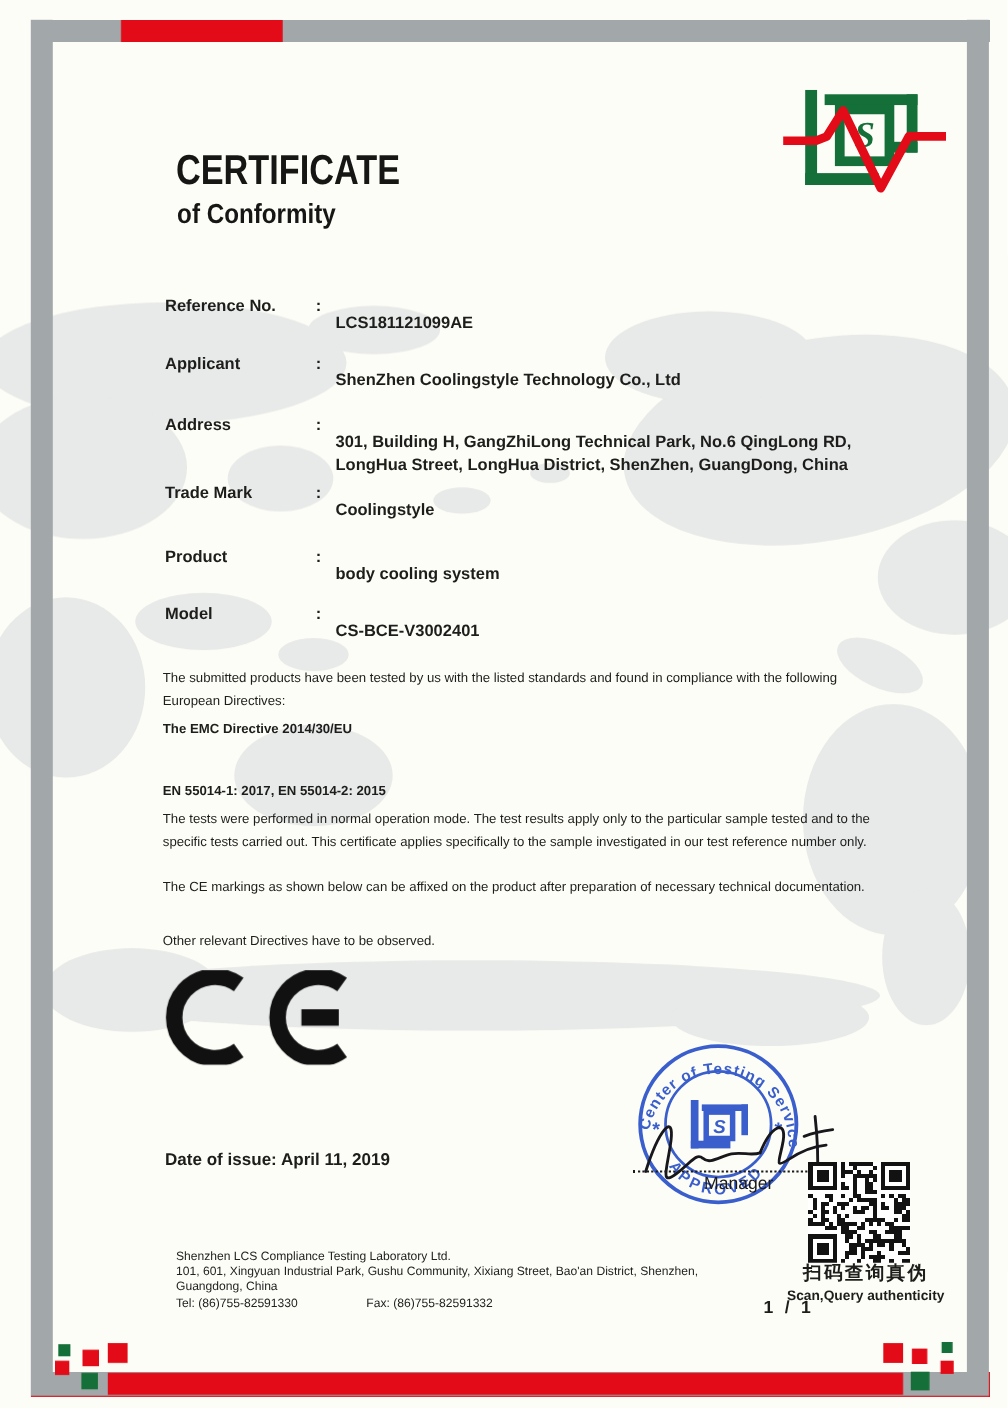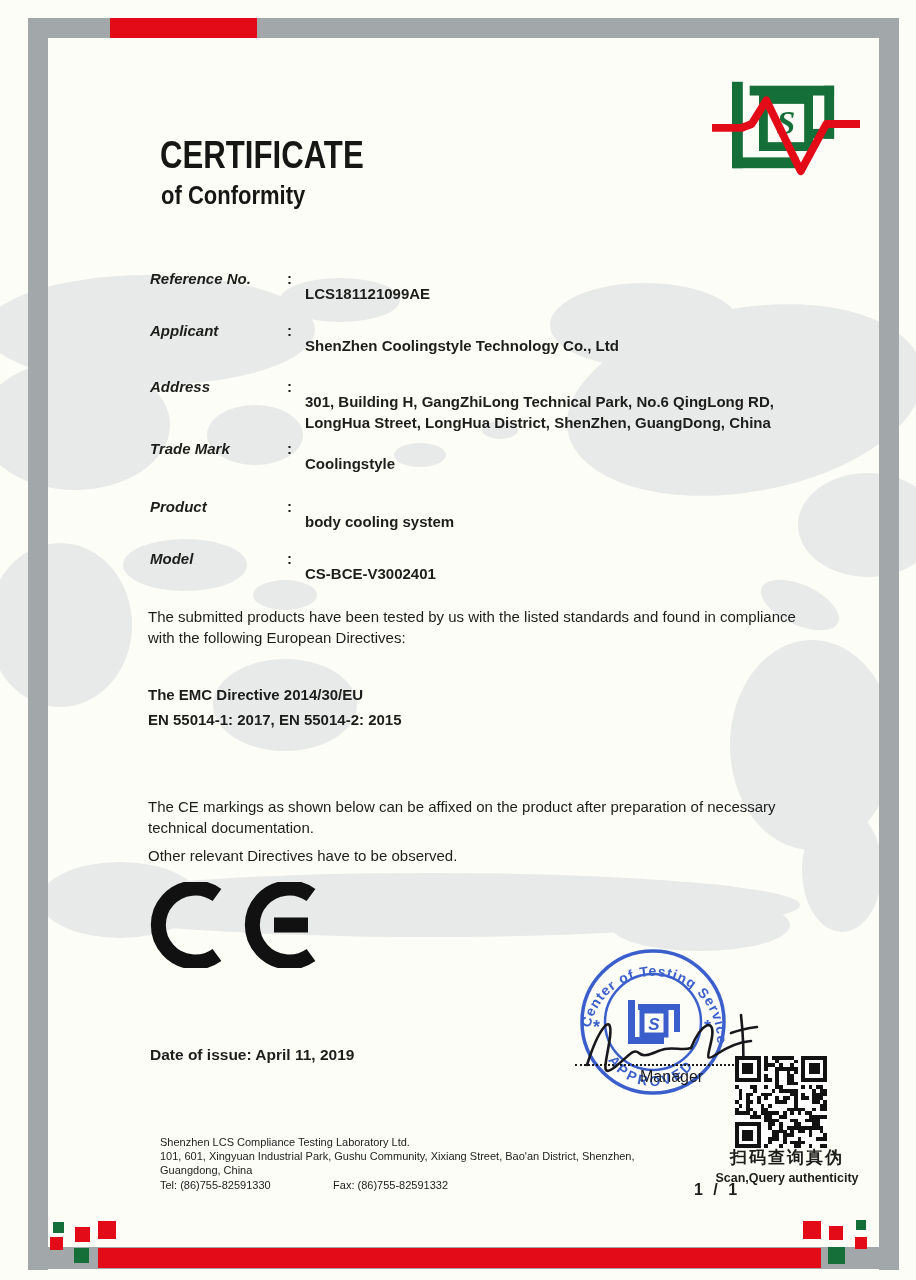--- a/index.html
+++ b/index.html
@@ -26,25 +26,25 @@
   .title{
     position:absolute;left:160px;top:134px;font-size:38px;font-weight:bold;
     letter-spacing:0px;transform:scaleX(.82);transform-origin:left top;z-index:2;color:#161614;
   }
   .subtitle{
     position:absolute;left:161px;top:181px;font-size:25px;font-weight:bold;
     transform:scaleX(.88);transform-origin:left top;z-index:2;color:#161614;
   }
   
   .field-row{position:absolute;left:150px;width:660px;z-index:2;font-size:15px;font-weight:bold;line-height:21px;}
-  .field-row .lbl{position:absolute;left:0;top:0;width:130px;font-style:italic;}
+  .field-row .lbl{position:absolute;left:0;top:0;width:130px;}
   .field-row .colon{position:absolute;left:137px;top:0;}
   .field-row .val{position:absolute;left:155px;top:15px;width:500px;}
   
-  .para{position:absolute;left:148px;width:662px;font-size:15px;line-height:21px;z-index:2;}
+  .para{position:absolute;left:148px;width:662px;font-size:12px;line-height:21px;z-index:2;}
   .para.bold{font-weight:bold;}
   
   .ce{position:absolute;left:148px;top:882px;z-index:2;}
   .date-issue{position:absolute;left:150px;top:1046px;font-size:15.5px;font-weight:bold;z-index:2;}
   
   .stamp{position:absolute;left:566px;top:948px;z-index:4;opacity:.92;}
   .signature{position:absolute;left:573px;top:993px;z-index:5;}
   .sig-line{position:absolute;left:575px;top:1064px;width:183px;border-bottom:2.5px dotted #1b1b1b;z-index:5;}
   .manager{position:absolute;left:640px;top:1068px;font-size:16px;color:#1b1b1b;z-index:6;}
   
@@ -149,22 +149,23 @@
     <span class="colon">:</span>
     <span class="val">body cooling system</span>
   </div>
   <div class="field-row" style="top:548px;">
     <span class="lbl">Model</span>
     <span class="colon">:</span>
     <span class="val">CS-BCE-V3002401</span>
   </div>
 
   <div class="para" style="top:606px;">The submitted products have been tested by us with the listed standards and found in compliance with the following European Directives:</div>
-  <div class="para bold" style="top:684px;">The EMC Directive 2014/30/EU</div>
+  <div class="para bold" style="top:652px;">The EMC Directive 2014/30/EU</div>
   <div class="para bold" style="top:683px;margin-top:26px;">EN 55014-1: 2017, EN 55014-2: 2015</div>
+  <div class="para" style="top:734px;">The tests were performed in normal operation mode. The test results apply only to the particular sample tested and to the specific tests carried out. This certificate applies specifically to the sample investigated in our test reference number only.</div>
   <div class="para" style="top:796px;">The CE markings as shown below can be affixed on the product after preparation of necessary technical documentation.</div>
   <div class="para" style="top:845px;">Other relevant Directives have to be observed.</div>
 
   <svg class="ce" width="180" height="86" viewBox="0 0 180 86">
     <g stroke="#111" stroke-width="15" fill="none">
       <path d="M 69 13 A 37 37 0 1 0 69 73"></path>
       <path d="M 163 13 A 37 37 0 1 0 163 73"></path>
       <line x1="126" y1="43" x2="160" y2="43"></line>
     </g>
   </svg>

